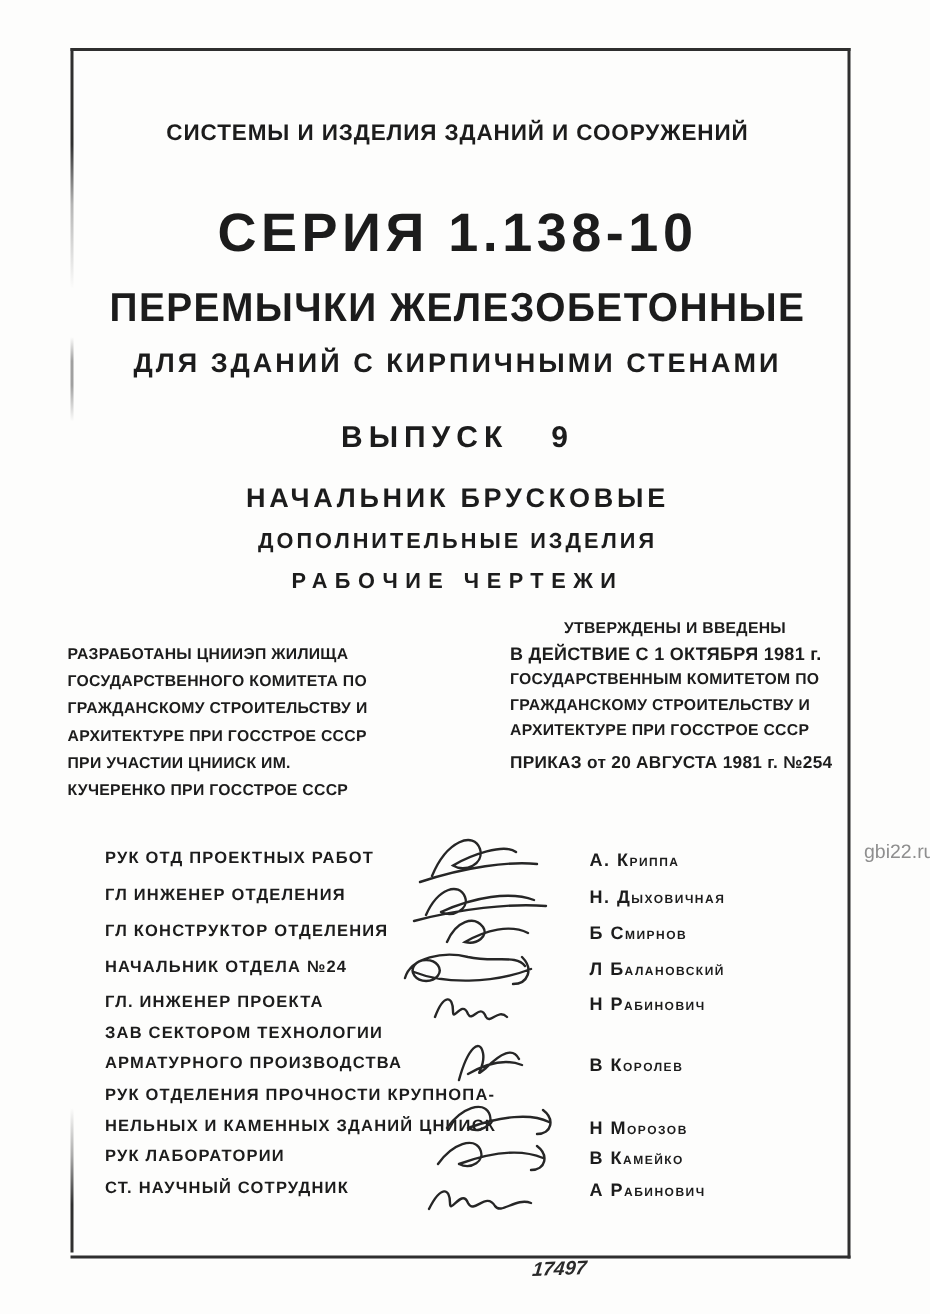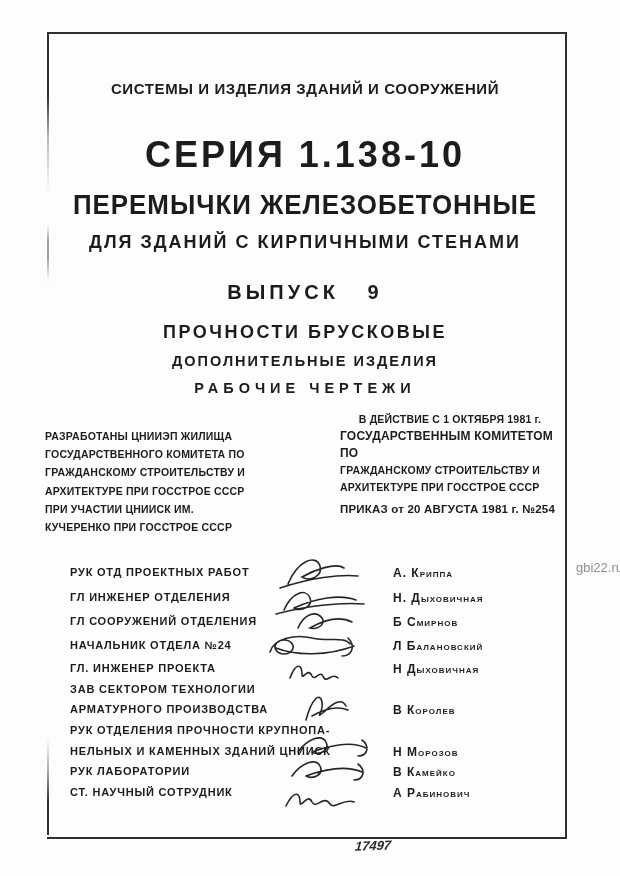--- a/index.html
+++ b/index.html
@@ -58,62 +58,63 @@
   <div class="frame-left"></div>
 
   <div class="abs ctr hdr">
     <div>СИСТЕМЫ И ИЗДЕЛИЯ ЗДАНИЙ И СООРУЖЕНИЙ</div>
   </div>
 
   <div class="abs ctr series">СЕРИЯ 1.138-10</div>
   <div class="abs ctr main-title">ПЕРЕМЫЧКИ ЖЕЛЕЗОБЕТОННЫЕ</div>
   <div class="abs ctr subtitle">ДЛЯ ЗДАНИЙ С КИРПИЧНЫМИ СТЕНАМИ</div>
   <div class="abs ctr issue">ВЫПУСК   9</div>
-  <div class="abs ctr sec-title">ПРОЧНОСТИ БРУСКОВЫЕ</div>
+  <div class="abs ctr sec-title">НАЧАЛЬНИК БРУСКОВЫЕ</div>
   <div class="abs ctr sec-sub">ДОПОЛНИТЕЛЬНЫЕ ИЗДЕЛИЯ</div>
   <div class="abs ctr doc-type">РАБОЧИЕ ЧЕРТЕЖИ</div>
 
   <div class="abs developed">
     <div>РАЗРАБОТАНЫ ЦНИИЭП ЖИЛИЩА</div>
     <div>ГОСУДАРСТВЕННОГО КОМИТЕТА ПО</div>
     <div>ГРАЖДАНСКОМУ СТРОИТЕЛЬСТВУ И</div>
     <div>АРХИТЕКТУРЕ ПРИ ГОССТРОЕ СССР</div>
     <div>ПРИ УЧАСТИИ ЦНИИСК ИМ.</div>
     <div>КУЧЕРЕНКО ПРИ ГОССТРОЕ СССР</div>
   </div>
 
   <div class="abs approved">
+    <div>УТВЕРЖДЕНЫ И ВВЕДЕНЫ</div>
     <div>В ДЕЙСТВИЕ С 1 ОКТЯБРЯ 1981 г.</div>
     <div>ГОСУДАРСТВЕННЫМ КОМИТЕТОМ ПО</div>
     <div>ГРАЖДАНСКОМУ СТРОИТЕЛЬСТВУ И</div>
     <div>АРХИТЕКТУРЕ ПРИ ГОССТРОЕ СССР</div>
   </div>
   <div class="abs order-line">ПРИКАЗ от 20 АВГУСТА 1981 г. №254</div>
 
   <div class="abs watermark">gbi22.ru</div>
 
   <div class="srow r1">
     <span class="role">РУК ОТД ПРОЕКТНЫХ РАБОТ</span>
     <span class="name">А. Криппа</span>
   </div>
   <div class="srow r2">
     <span class="role">ГЛ ИНЖЕНЕР ОТДЕЛЕНИЯ</span>
     <span class="name">Н. Дыховичная</span>
   </div>
   <div class="srow r3">
-    <span class="role">ГЛ СООРУЖЕНИЙ ОТДЕЛЕНИЯ</span>
+    <span class="role">ГЛ КОНСТРУКТОР ОТДЕЛЕНИЯ</span>
     <span class="name">Б Смирнов</span>
   </div>
   <div class="srow r4">
     <span class="role">НАЧАЛЬНИК ОТДЕЛА №24</span>
     <span class="name">Л Балановский</span>
   </div>
   <div class="srow r5">
     <span class="role">ГЛ. ИНЖЕНЕР ПРОЕКТА</span>
-    <span class="name">Н Дыховичная</span>
+    <span class="name">Н Рабинович</span>
   </div>
   <div class="srow r6">
     <span class="role">ЗАВ СЕКТОРОМ ТЕХНОЛОГИИ</span>
     <span class="name"></span>
   </div>
   <div class="srow r7">
     <span class="role">АРМАТУРНОГО ПРОИЗВОДСТВА</span>
     <span class="name">В Королев</span>
   </div>
   <div class="srow r8">

